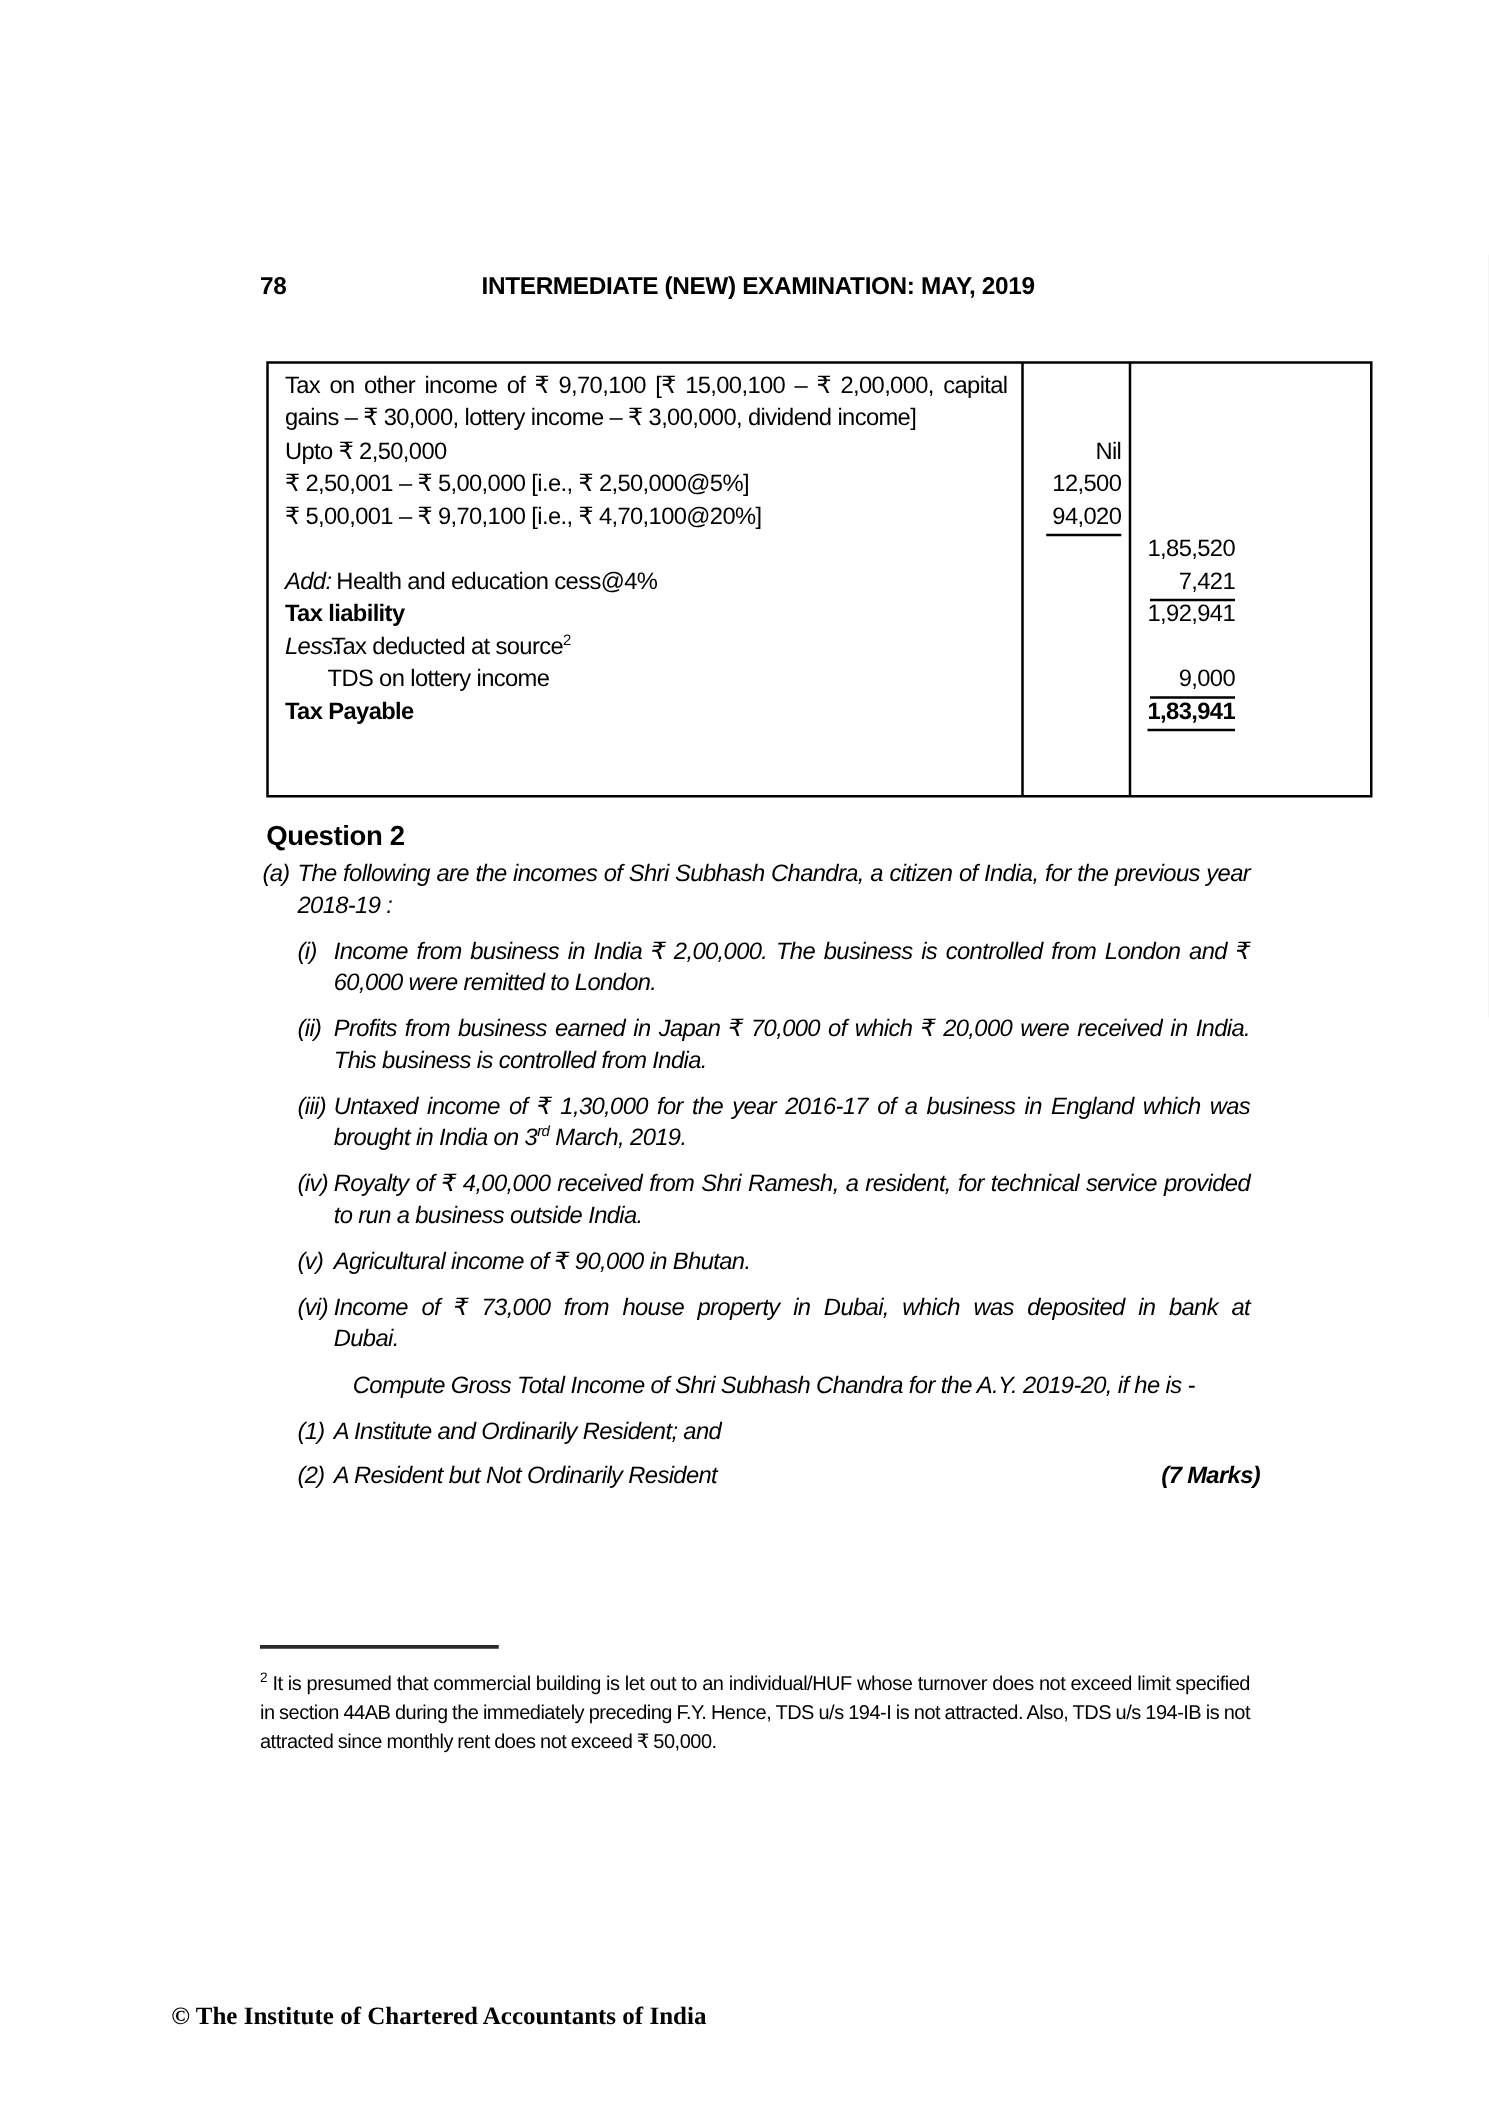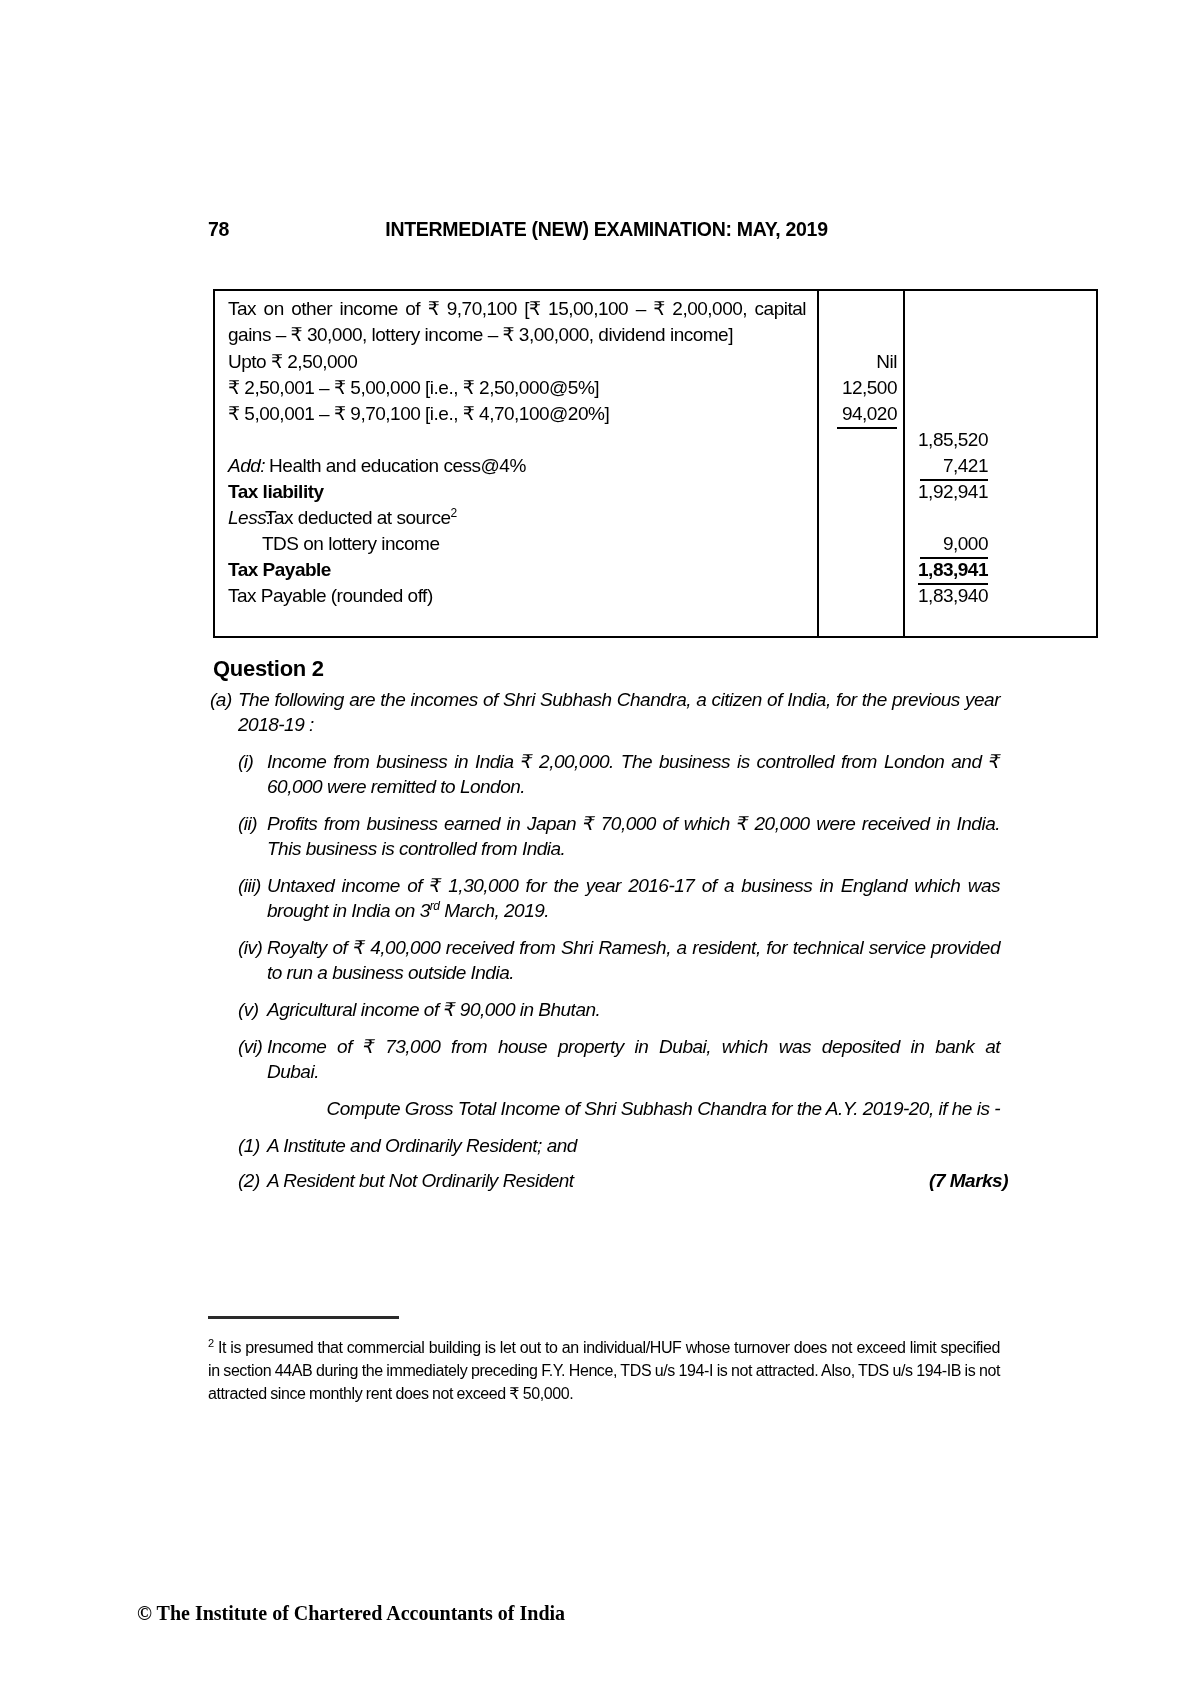--- a/index.html
+++ b/index.html
@@ -43,21 +43,21 @@
   .qheading { font-weight:bold; font-style:normal; font-size:22px;
               letter-spacing:-0.3px; line-height:25px; margin-bottom:6px; }
   .para { position:relative; font-style:italic; line-height:25px;
           text-align:justify; margin-bottom:12px; }
   .plabel { position:absolute; top:0; }
   .intro { padding-left:25px; }
   .intro .plabel { left:-3px; }
   .item { padding-left:54px; }
   .item .plabel { left:25px; }
   .wsp { word-spacing:2.5px; }
-  .compute { padding-left:25px; text-align:right; }
+  .compute { padding-left:25px; text-align:center; }
   .opt { padding-left:54px; text-align:left; margin-bottom:10px; }
   .opt .plabel { left:25px; }
   .marks { position:absolute; right:-8px; top:0; font-weight:bold; }
 
   
   .fsep { position:absolute; top:1316px; left:208px; width:191px; height:2.5px; background:#2a2a2a; }
   .footnote { position:absolute; top:1336px; left:208px; width:792px;
               font-size:16px; line-height:23px; letter-spacing:-0.4px;
               word-spacing:-0.5px; text-align:justify; }
   .footnote sup { font-size:11px; }
@@ -122,24 +122,20 @@
     <div class="t-row">
       <div class="c1 indent1">TDS on lottery income</div>
       <div class="c3"><span class="uline">9,000</span></div>
     </div>
 
     <div class="t-row">
       <div class="c1 b">Tax Payable</div>
       <div class="c3 b"><span class="uline">1,83,941</span></div>
     </div>
 
-    <div class="t-row">
-      <div class="c1">Tax Payable (rounded off)</div>
-      <div class="c3">1,83,940</div>
-    </div>
   </div>
 
   <div class="qsection">
     <div class="qheading">Question 2</div>
 
     <div class="para intro">
       <span class="plabel">(a)</span>
       <span>The following are the incomes of Shri Subhash Chandra, a citizen of India, for the previous year 2018-19 :</span>
     </div>
 

